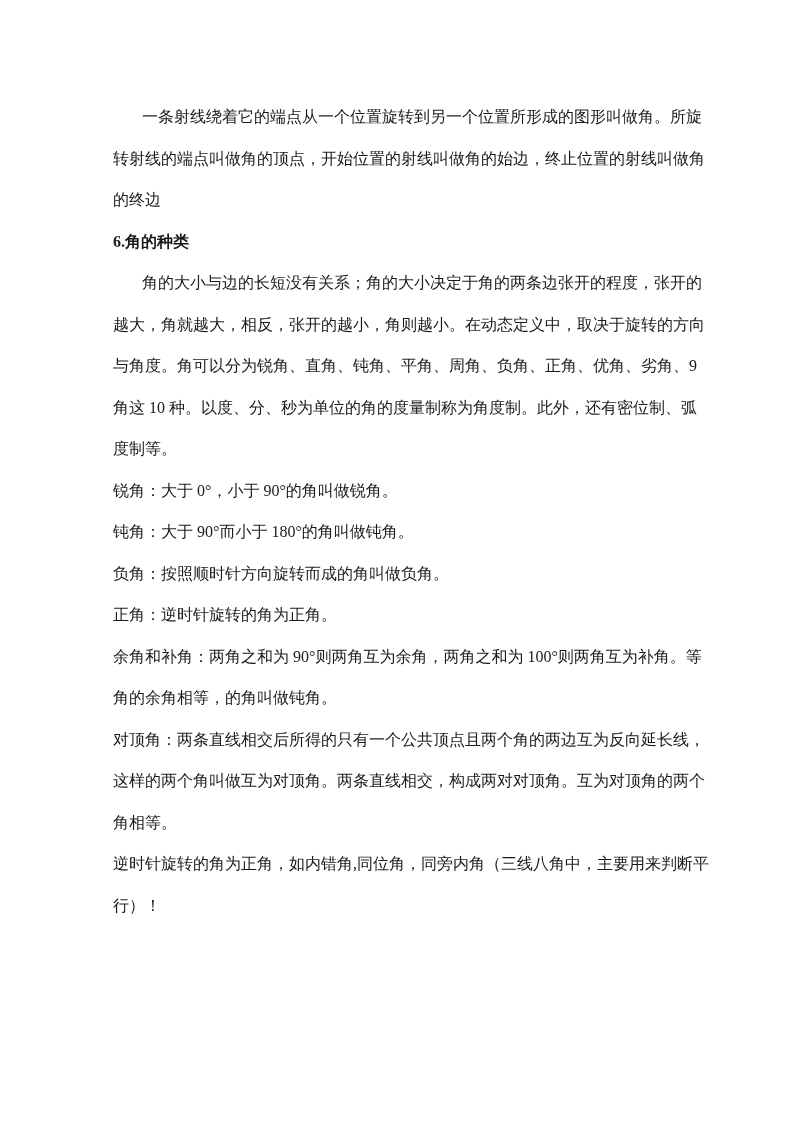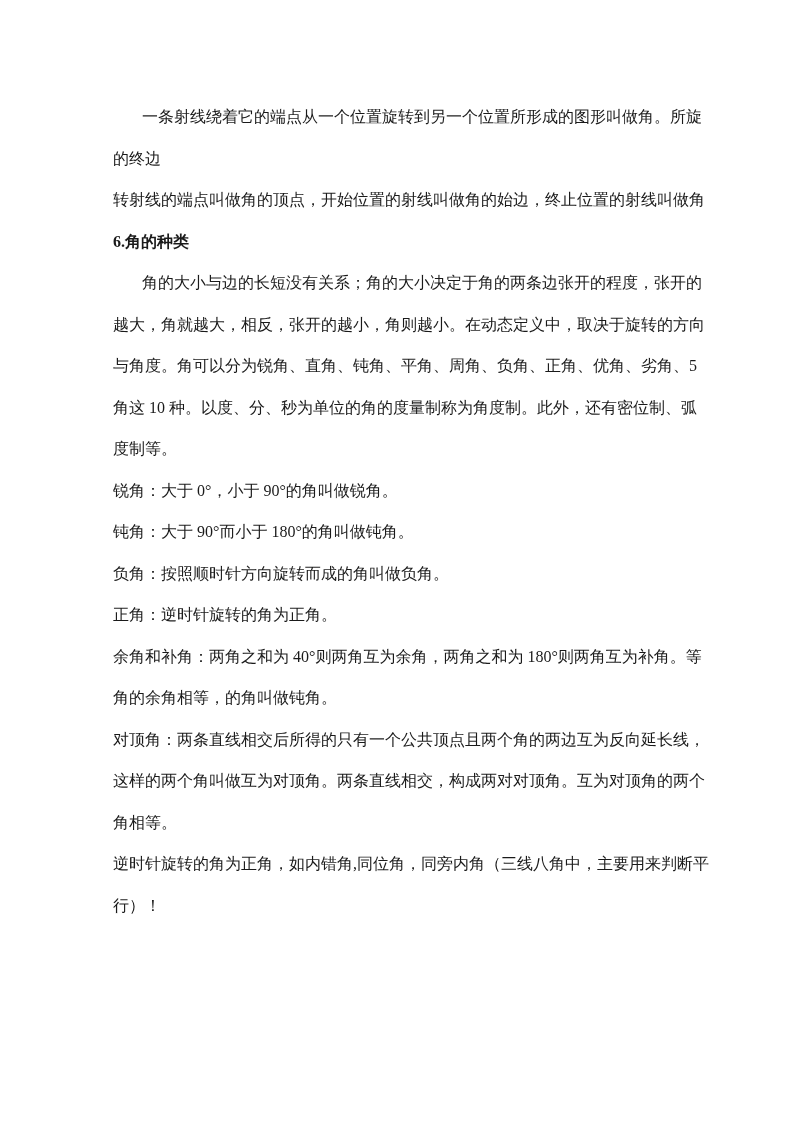--- a/index.html
+++ b/index.html
@@ -40,47 +40,47 @@
     font-weight: bold;
   }
 </style>
 </head>
 <body>
 
 <div class="page">
   <div class="doc-body">
       <div class="block paragraph">
         <div class="line indent">一条射线绕着它的端点从一个位置旋转到另一个位置所形成的图形叫做角。所旋</div>
+        <div class="line">转射线的端点叫做角的顶点，开始位置的射线叫做角的始边，终止位置的射线叫做角</div>
         <div class="line">的终边</div>
-        <div class="line">转射线的端点叫做角的顶点，开始位置的射线叫做角的始边，终止位置的射线叫做角</div>
       </div>
       <div class="block heading">
         <div class="line">6.角的种类</div>
       </div>
       <div class="block paragraph">
         <div class="line indent">角的大小与边的长短没有关系；角的大小决定于角的两条边张开的程度，张开的</div>
         <div class="line">越大，角就越大，相反，张开的越小，角则越小。在动态定义中，取决于旋转的方向</div>
-        <div class="line">与角度。角可以分为锐角、直角、钝角、平角、周角、负角、正角、优角、劣角、5</div>
+        <div class="line">与角度。角可以分为锐角、直角、钝角、平角、周角、负角、正角、优角、劣角、9</div>
         <div class="line">角这 10 种。以度、分、秒为单位的角的度量制称为角度制。此外，还有密位制、弧</div>
         <div class="line">度制等。</div>
       </div>
       <div class="block paragraph">
         <div class="line">锐角：大于 0°，小于 90°的角叫做锐角。</div>
       </div>
       <div class="block paragraph">
         <div class="line">钝角：大于 90°而小于 180°的角叫做钝角。</div>
       </div>
       <div class="block paragraph">
         <div class="line">负角：按照顺时针方向旋转而成的角叫做负角。</div>
       </div>
       <div class="block paragraph">
         <div class="line">正角：逆时针旋转的角为正角。</div>
       </div>
       <div class="block paragraph">
-        <div class="line">余角和补角：两角之和为 40°则两角互为余角，两角之和为 180°则两角互为补角。等</div>
+        <div class="line">余角和补角：两角之和为 90°则两角互为余角，两角之和为 100°则两角互为补角。等</div>
         <div class="line">角的余角相等，的角叫做钝角。</div>
       </div>
       <div class="block paragraph">
         <div class="line">对顶角：两条直线相交后所得的只有一个公共顶点且两个角的两边互为反向延长线，</div>
         <div class="line">这样的两个角叫做互为对顶角。两条直线相交，构成两对对顶角。互为对顶角的两个</div>
         <div class="line">角相等。</div>
       </div>
       <div class="block paragraph">
         <div class="line">逆时针旋转的角为正角，如内错角,同位角，同旁内角（三线八角中，主要用来判断平</div>
         <div class="line">行）！</div>

